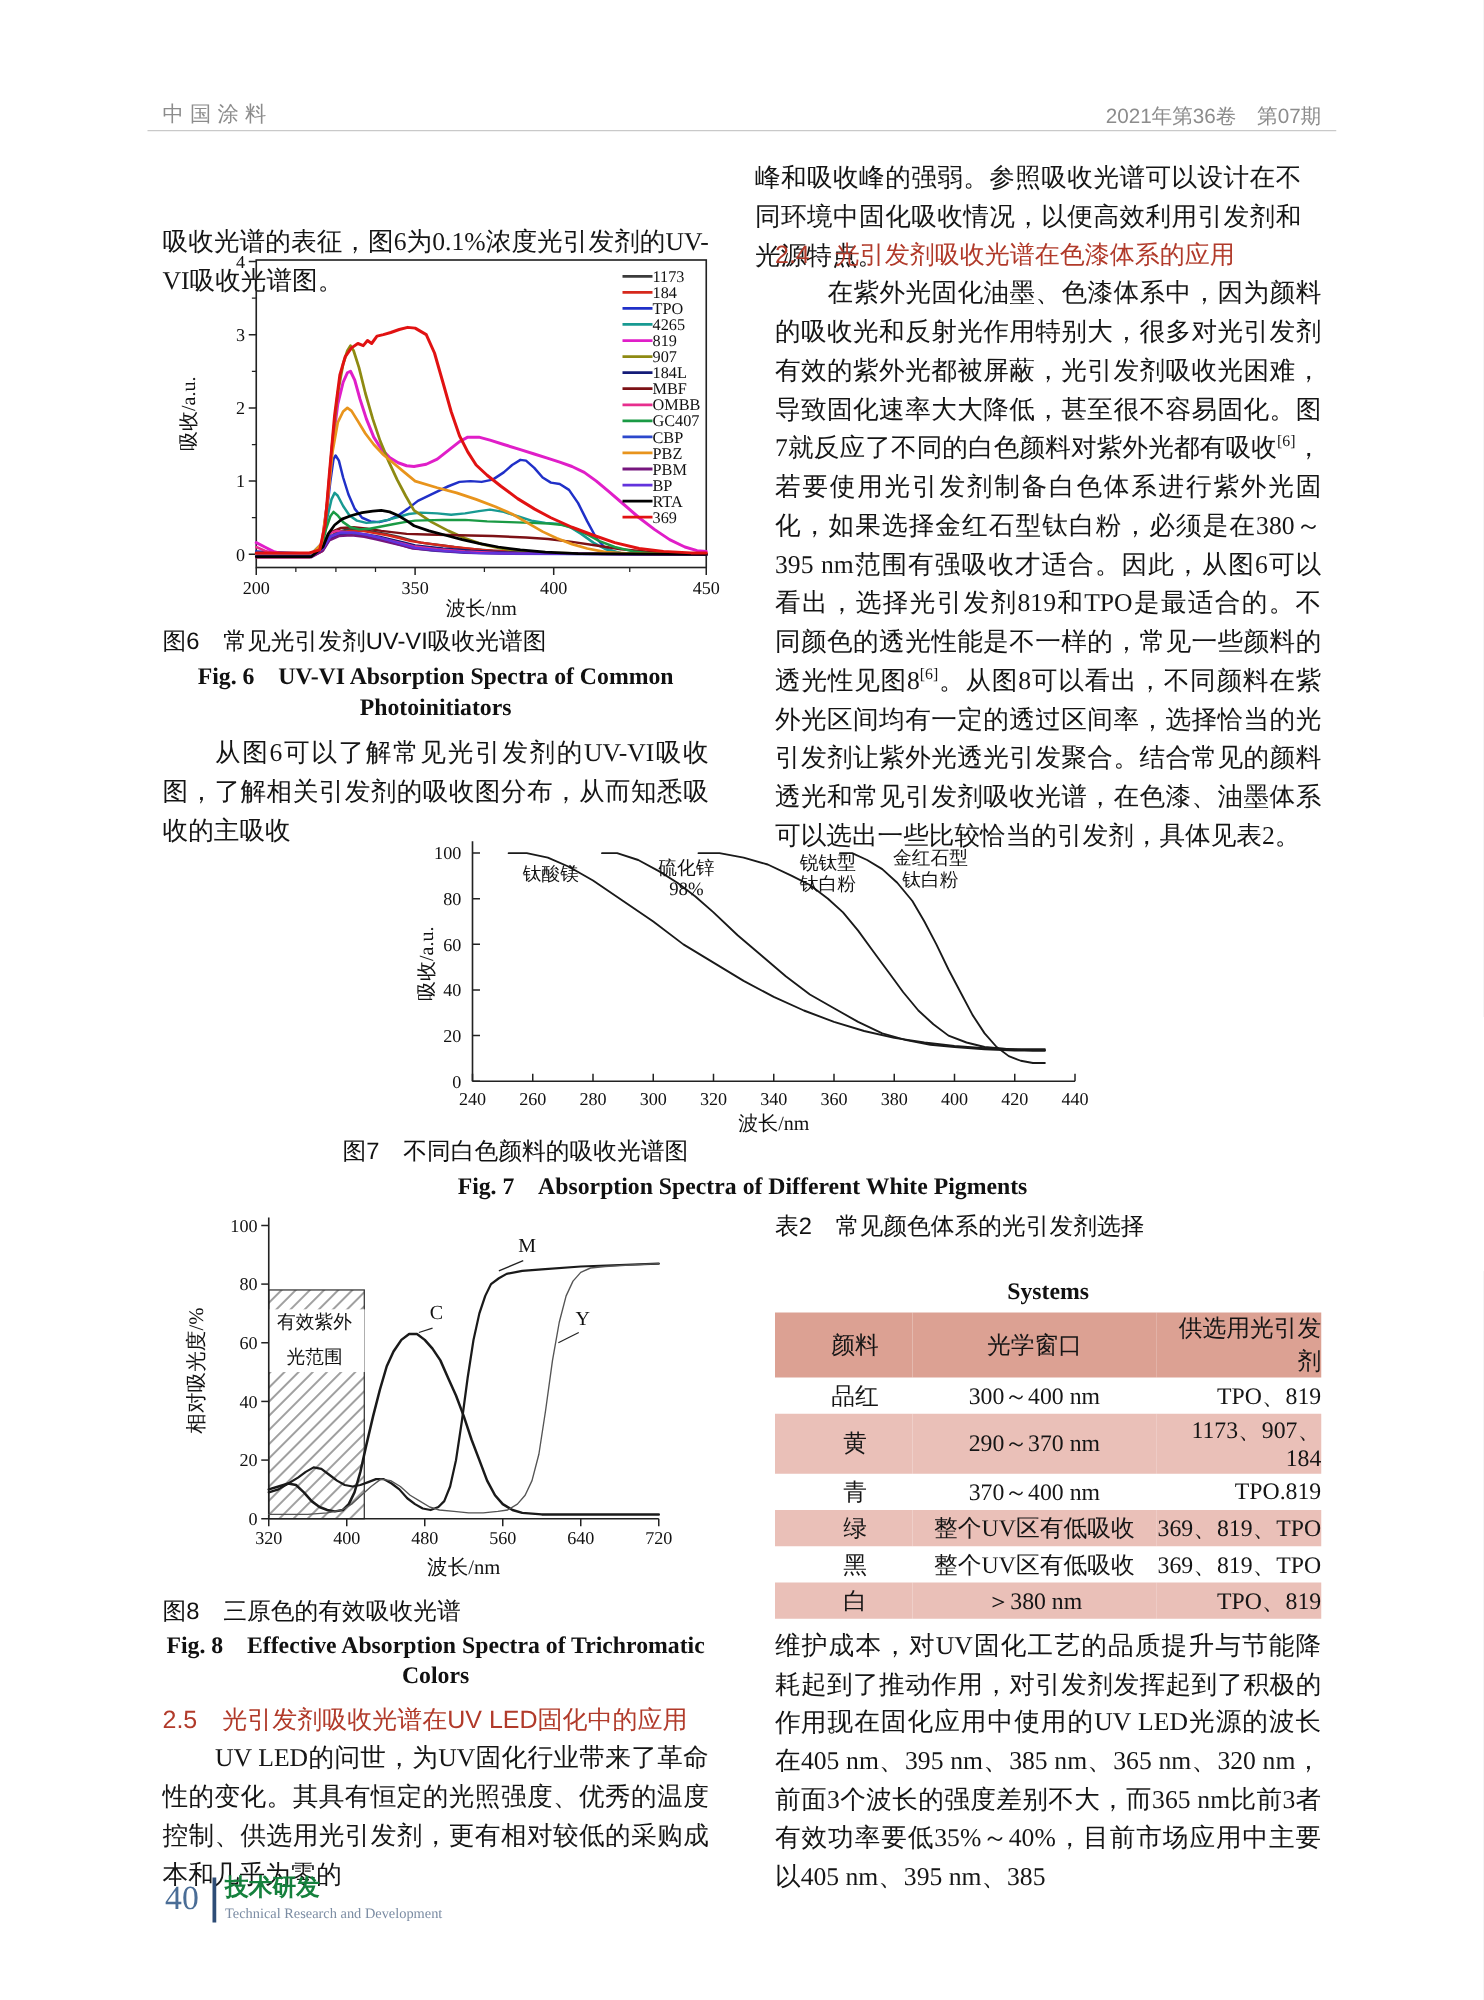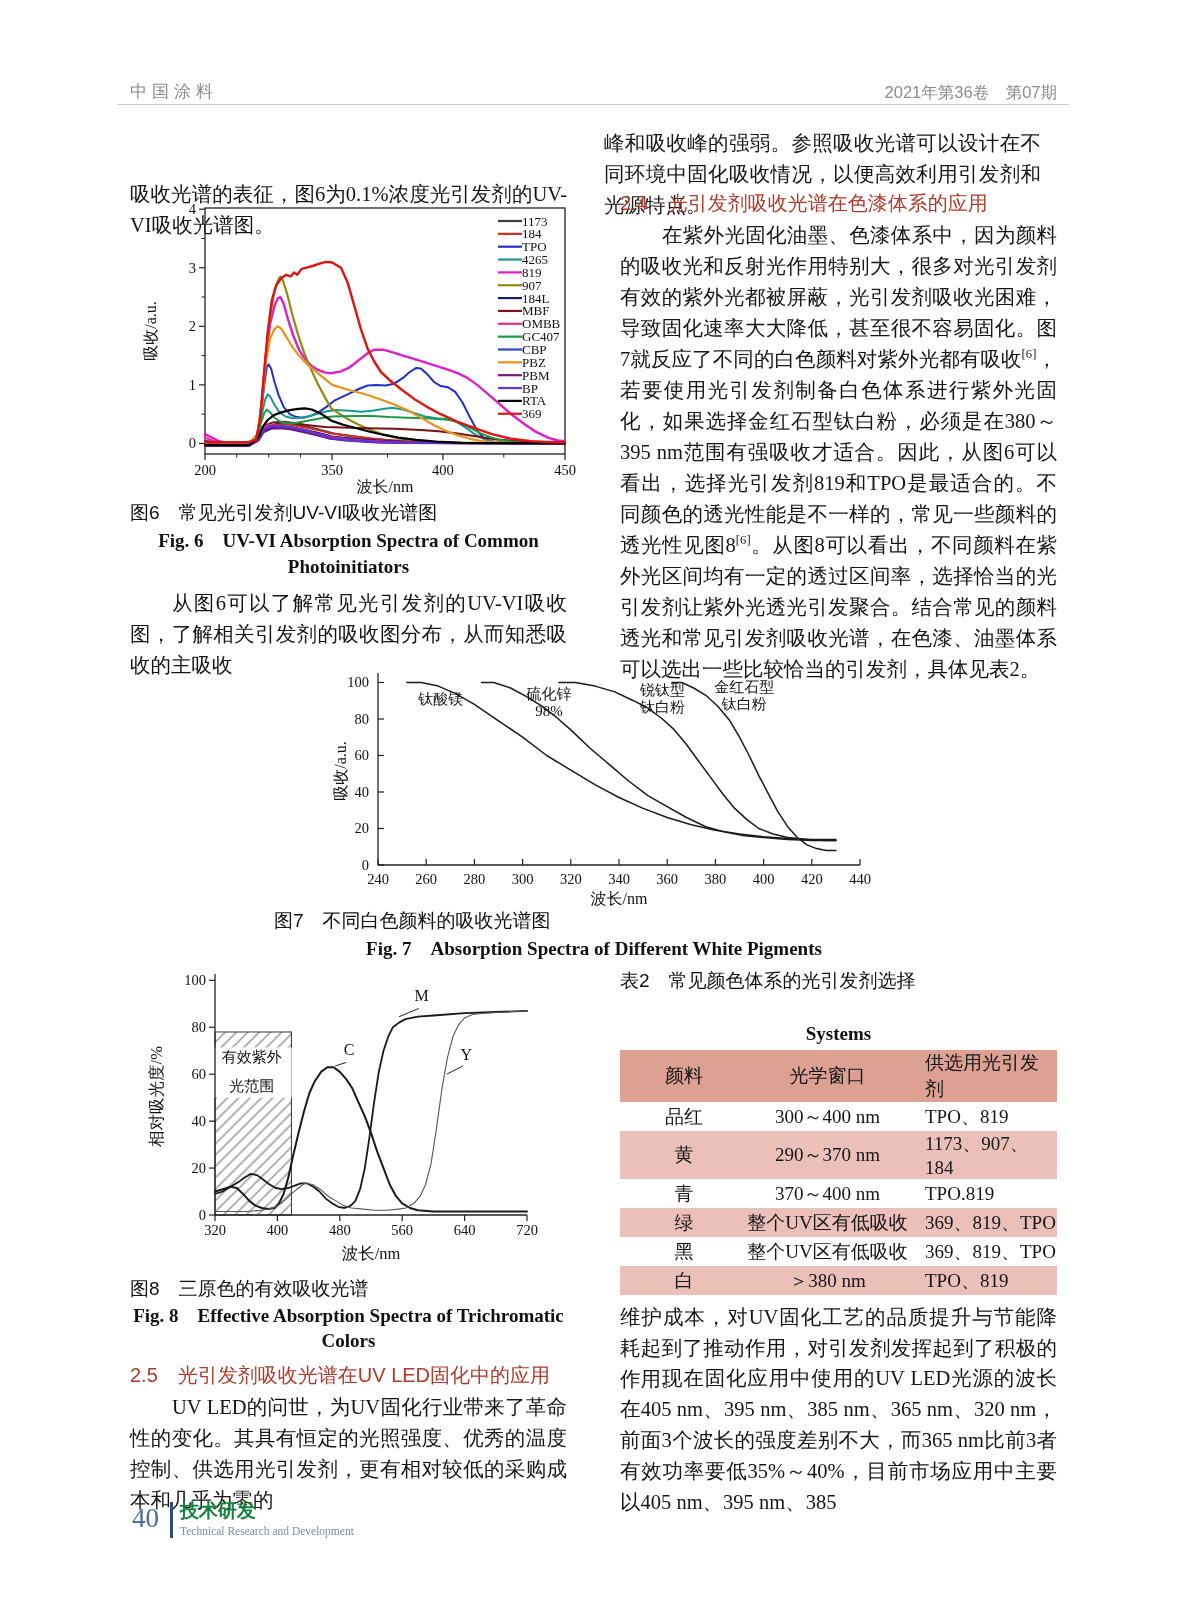--- a/index.html
+++ b/index.html
@@ -19,21 +19,21 @@
   
   .cap-zh{font-family:"Liberation Sans","DejaVu Sans",sans-serif;font-weight:normal;font-size:19px;text-align:left;color:#111;}
   .cap-en{font-weight:bold;font-size:19px;text-align:center;color:#111;}
   
   .t2{border-collapse:collapse;width:437px;font-size:19px;table-layout:fixed;}
   .t2 th{background:#dca193;font-weight:normal;height:30px;padding:0;}
   .t2 td{height:29px;padding:0;}
   .t2 tr.alt td{background:#eac0b8;}
   .t2 th:nth-child(1),.t2 td:nth-child(1){width:92px;text-align:center;padding-left:18px;}
   .t2 th:nth-child(2),.t2 td:nth-child(2){width:195px;text-align:center;}
-  .t2 th:nth-child(3),.t2 td:nth-child(3){text-align:left;}
+  .t2 th:nth-child(3),.t2 td:nth-child(3){text-align:right;}
   
   .ft-num{font-size:27px;color:#4a6d96;font-family:"Liberation Serif","DejaVu Serif",serif;}
   .ft-bar{width:3px;height:36px;background:#2e4d77;}
   .ft-zh{font-family:Liberation Sans, sans-serif;font-weight:bold;font-size:19px;color:#15803d;line-height:20px;}
   .ft-en{font-size:11.5px;color:#7b8ca3;line-height:14px;}
   svg text{font-family:"Liberation Serif","DejaVu Serif",serif;fill:#111;}
 </style>
 </head>
 <body>
 

